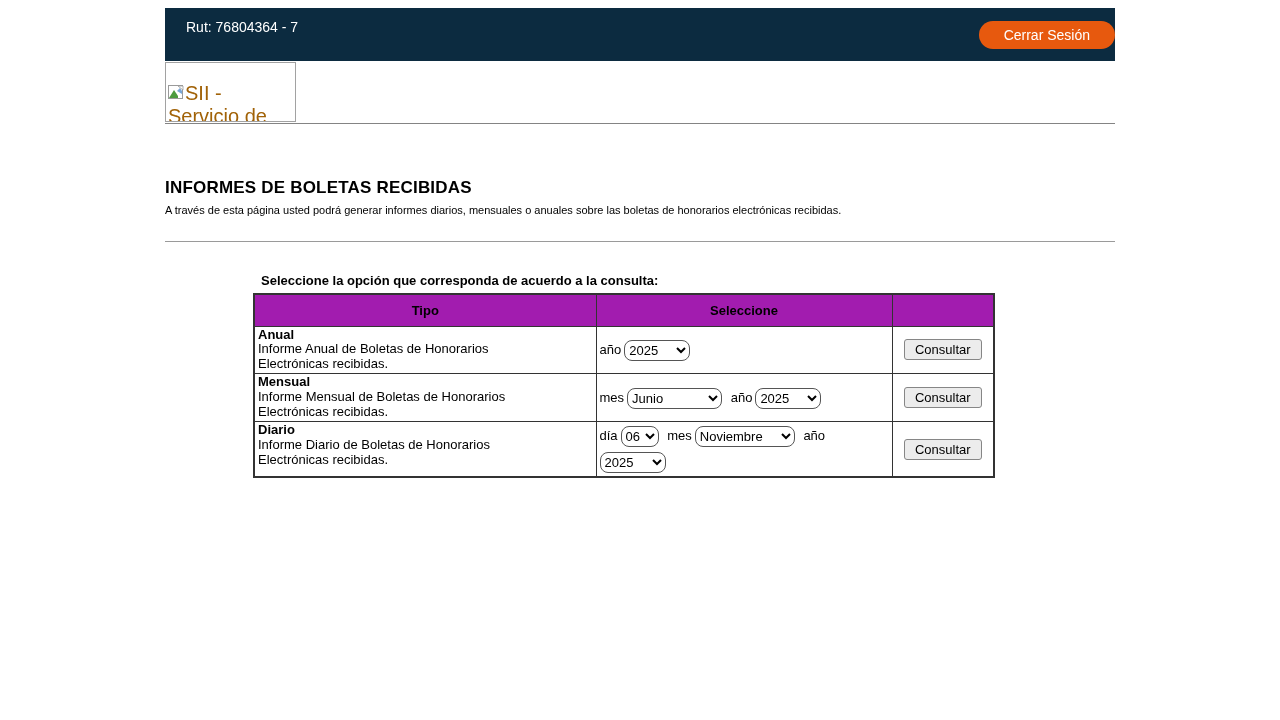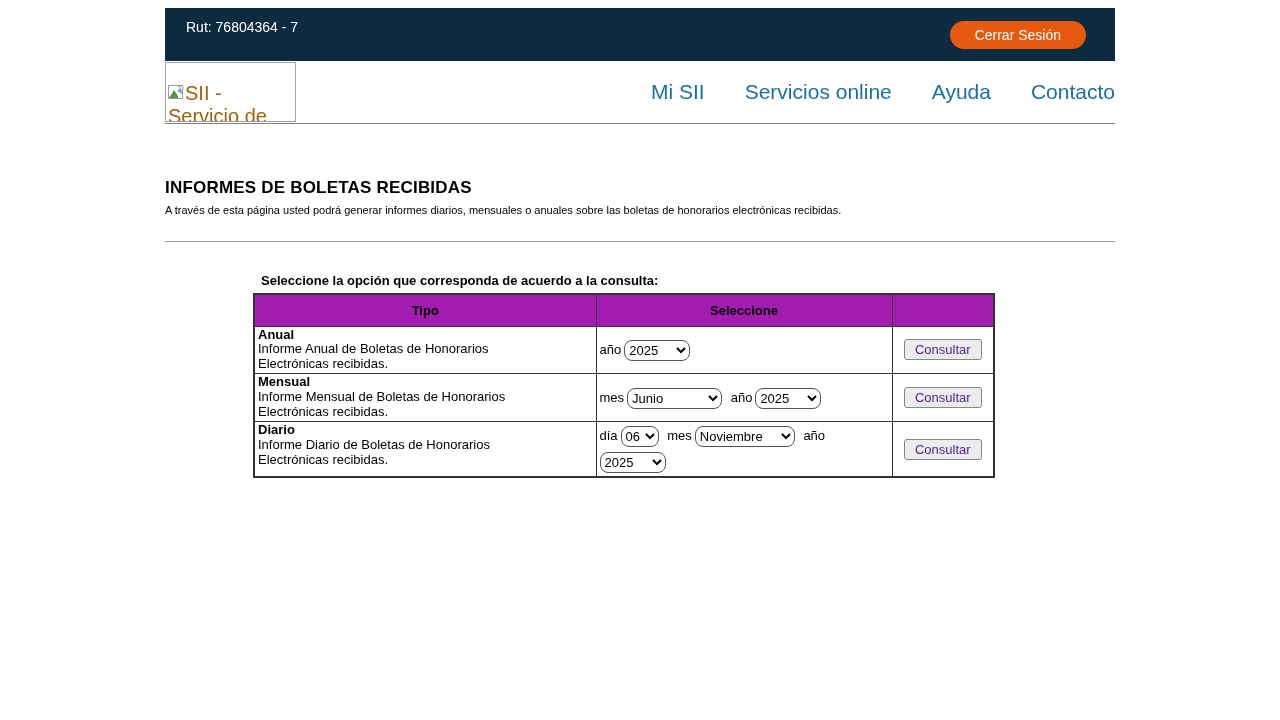--- a/index.html
+++ b/index.html
@@ -22,21 +22,21 @@
     justify-content: space-between;
     position: relative;
   }
   .rut-text {
     color: #ffffff;
     font-size: 14px;
     padding: 11px 0 0 21px;
   }
   .logout-btn {
     position: absolute;
-    right: 29px;
+    right: 0;
     top: 13px;
     height: 28px;
     background: #e7590e;
     color: #ffffff;
     border: none;
     border-radius: 14px;
     padding: 0 25px;
     font-size: 14px;
     font-family: "Liberation Sans", sans-serif;
     cursor: pointer;
@@ -130,21 +130,21 @@
   .w-month-short { width: 95px; }
   .w-year  { width: 66px; }
   .consultar-btn {
     font-family: "Liberation Sans", sans-serif;
     font-size: 13px;
     padding: 2px 10px;
     background: #ececec;
     border: 1px solid #868686;
     border-radius: 3px;
     cursor: pointer;
-    color: #4c1d95;
+    color: #000000;
   }
 </style>
 </head>
 <body>
 
 <div class="container">
 
   <div class="topbar">
     <span class="rut-text">Rut: 76804364 - 7</span>
     <button class="logout-btn">Cerrar Sesión</button>
@@ -152,26 +152,20 @@
 
   <div class="header">
     <a class="logo-box">
       <svg class="broken-img-icon" width="16" height="15" viewBox="0 0 16 15">
         <rect x="0.5" y="0.5" width="14" height="13" fill="#ffffff" stroke="#9a9a9a"></rect>
         <path d="M1 13 L6 5 L10 11 L10 13 Z" fill="#4c9a3f"></path>
         <path d="M9 6 L12 3 L14 6 L14 9 Z" fill="#7aa7d8"></path>
         <path d="M10 1 L15 1 L15 5 Z" fill="#ffffff" stroke="#9a9a9a" stroke-width="0.8"></path>
       </svg><span>SII - Servicio de</span>
     </a>
-    <div class="nav">
-      <a>Mi SII</a>
-      <a>Servicios online</a>
-      <a>Ayuda</a>
-      <a>Contacto</a>
-    </div>
   </div>
   <hr class="hr-header">
 
   <h1 class="page-title">INFORMES DE BOLETAS RECIBIDAS</h1>
   <div class="page-desc">A través de esta página usted podrá generar informes diarios, mensuales o anuales sobre las boletas de honorarios electrónicas recibidas.</div>
   <hr class="hr-section">
 
   <div class="table-section">
     <div class="table-caption">Seleccione la opción que corresponda de acuerdo a la consulta:</div>
 

